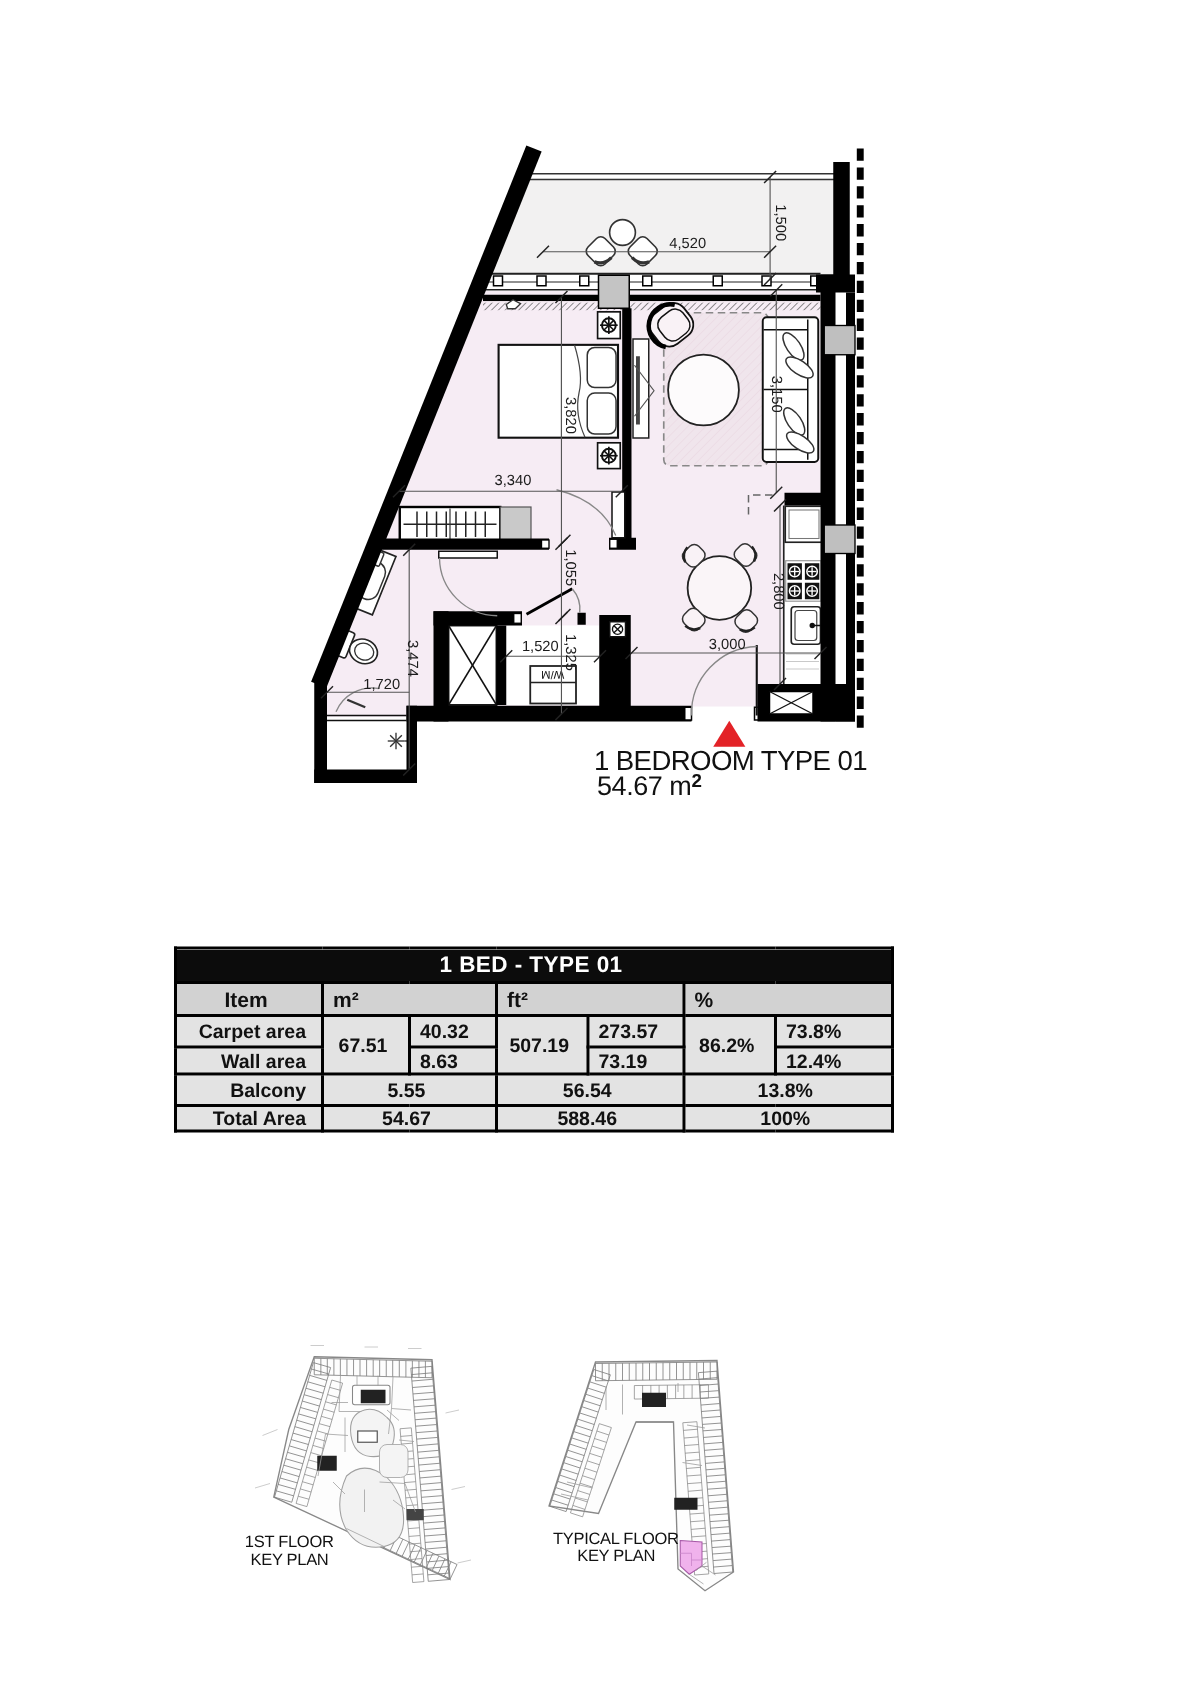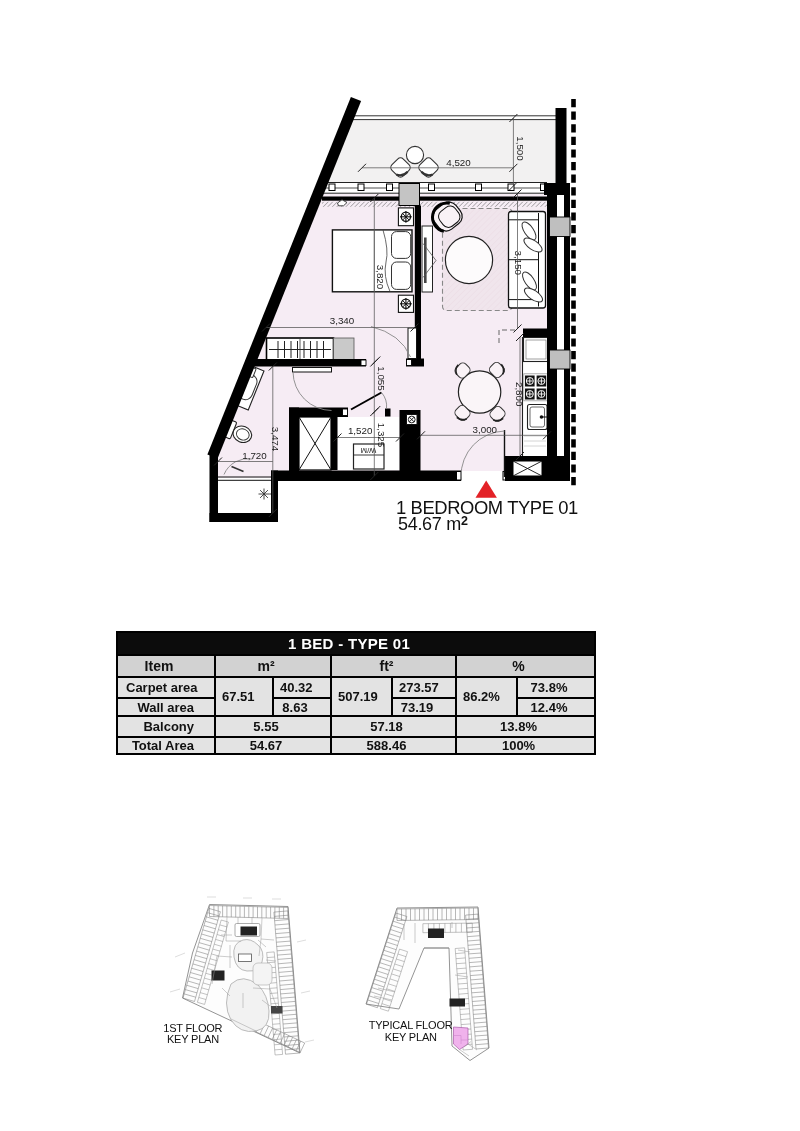--- a/index.html
+++ b/index.html
@@ -1,23 +1,23 @@
 <!DOCTYPE html>
 <html><head>
 <meta charset="utf-8">
 <style>
   html,body{margin:0;padding:0;background:#ffffff;font-family:"Liberation Sans",sans-serif;}
   #page{position:relative;width:800px;height:1131px;overflow:hidden;background:#fff;}
   #plansvg{position:absolute;left:0;top:0;}
   #spec{position:absolute;left:116px;top:631px;width:478px;border-collapse:collapse;table-layout:fixed;
         font-family:"Liberation Sans",sans-serif;font-weight:bold;color:#111;font-size:13px;}
-  #spec td{border:2px solid #000;background:#e3e3e3;padding:0 20px 0 6px;overflow:hidden;white-space:nowrap;}
+  #spec td{border:2px solid #000;background:#e3e3e3;padding:0 10px 0 6px;overflow:hidden;white-space:nowrap;}
   #spec tr.hdr td{background:#d2d2d2;font-size:14px;}
   #spec td.ttl{background:#0c0c0c;color:#fff;text-align:center;font-size:15px;letter-spacing:.3px;}
-  .rt{text-align:center;}
+  .rt{text-align:left;}
   .ct{text-align:center;margin-top:48px;}
   .lt{text-align:right;padding-left:8px !important;}
 </style>
 </head>
 <body>
 <div id="page">
 
 <svg id="plansvg" width="800" height="1131" viewBox="0 0 800 1131">
 <defs>
 <pattern id="hatch" width="3.2" height="5" patternTransform="rotate(45)" patternUnits="userSpaceOnUse">
@@ -816,21 +816,21 @@
  <tr style="height:18px">
           <td class="lt">Wall area</td>
           <td class="rt">8.63</td>
           <td class="rt">73.19</td>
           <td class="rt">12.4%</td>
         </tr>
 
  <tr style="height:21px">
           <td class="lt">Balcony</td>
           <td class="ct" colspan="2">5.55</td>
-          <td class="ct" colspan="2">57.18</td>
+          <td class="ct" colspan="2">56.54</td>
           <td class="ct" colspan="2">13.8%</td>
         </tr>
 
  <tr style="height:16px">
           <td class="lt">Total Area</td>
           <td class="ct" colspan="2">54.67</td>
           <td class="ct" colspan="2">588.46</td>
           <td class="ct" colspan="2">100%</td>
         </tr>
 </tbody>

